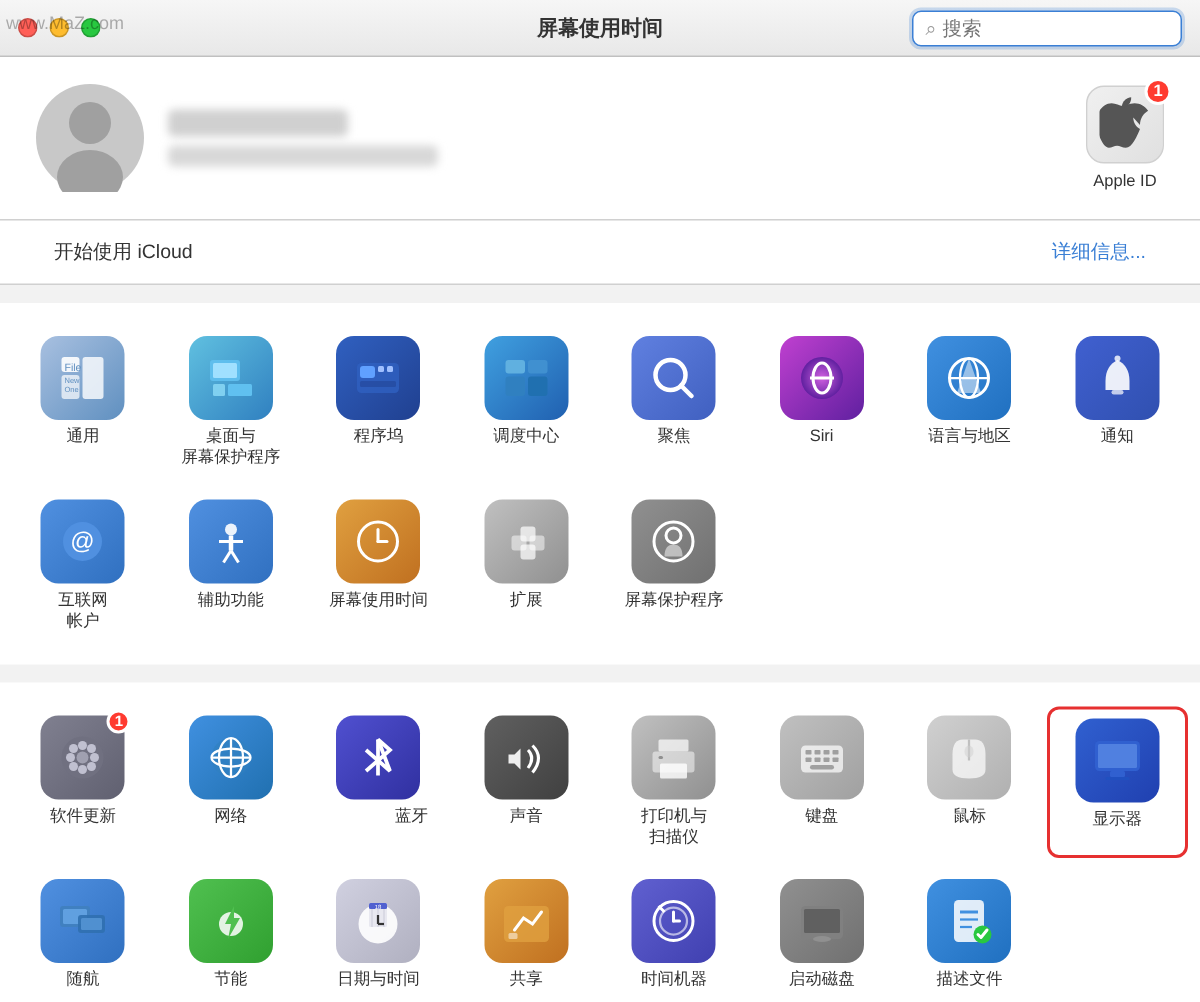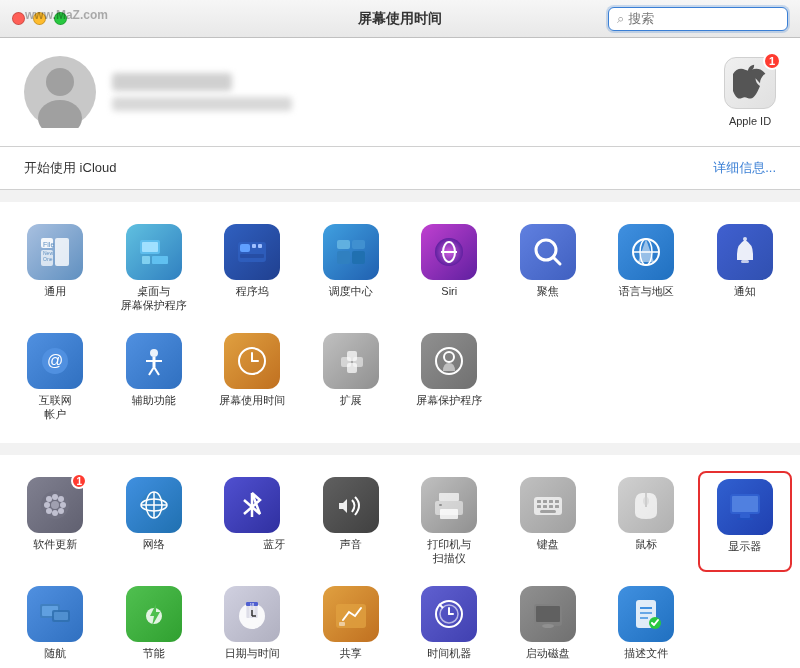--- a/index.html
+++ b/index.html
@@ -67,24 +67,24 @@
     .search-icon-span {
       color: #999;
       font-size: 13px;
       margin-right: 4px;
     }
 
     
     .watermark {
       position: absolute;
       top: 8px;
-      left: 25px;
+      left: 4px;
       font-size: 12px;
       color: rgba(0,0,0,0.3);
-      font-weight: bold;
+      font-weight: normal;
       z-index: 10;
       pointer-events: none;
     }
 
     
     .main-content {
       background: #f2f2f2;
       height: 630px;
       overflow-y: auto;
     }
@@ -160,21 +160,21 @@
       margin-top: 6px;
       text-align: right;
     }
 
     
     .icloud-section {
       background: white;
       display: flex;
       align-items: center;
       justify-content: space-between;
-      padding: 12px 24px;
+      padding: 12px 36px;
       border-bottom: 1px solid #d0d0d0;
       margin-bottom: 12px;
     }
     .icloud-label {
       font-size: 13px;
       color: #333;
     }
     .icloud-detail {
       font-size: 13px;
       color: #3a7fd5;
@@ -330,43 +330,43 @@
             <svg width="36" height="36" viewBox="0 0 36 36">
               <rect x="4" y="6" width="13" height="9" rx="2" fill="#60b0e0"></rect>
               <rect x="19" y="6" width="13" height="9" rx="2" fill="#4090d0"></rect>
               <rect x="4" y="17" width="13" height="13" rx="2" fill="#3080c0"></rect>
               <rect x="19" y="17" width="13" height="13" rx="2" fill="#2070b0"></rect>
             </svg>
           </div>
           <span class="icon-label" style="white-space: pre-line;">调度中心</span>
         </div>
         <div class="icon-item">
+          <div class="icon-img" style="background: linear-gradient(135deg, rgb(96, 128, 224), rgb(64, 96, 192));">
+            <svg width="36" height="36" viewBox="0 0 36 36">
+              <circle cx="16" cy="16" r="10" fill="none" stroke="white" stroke-width="3"></circle>
+              <line x1="23" y1="23" x2="30" y2="30" stroke="white" stroke-width="3" stroke-linecap="round"></line>
+            </svg>
+          </div>
+          <span class="icon-label" style="white-space: pre-line;">聚焦</span>
+        </div>
+        <div class="icon-item">
           <div class="icon-img" style="background: linear-gradient(135deg, rgb(192, 64, 208), rgb(96, 32, 160));">
             <svg width="36" height="36" viewBox="0 0 36 36">
               <circle cx="18" cy="18" r="14" fill="url(#sg)"></circle>
               <defs>
                 <radialGradient id="sg" cx="50%" cy="50%">
                   <stop offset="0%" stop-color="#d060e0"></stop>
                   <stop offset="100%" stop-color="#6020a0"></stop>
                 </radialGradient>
               </defs>
               <ellipse cx="18" cy="18" rx="6" ry="10" fill="none" stroke="white" stroke-width="2"></ellipse>
               <line x1="10" y1="18" x2="26" y2="18" stroke="white" stroke-width="2"></line>
             </svg>
           </div>
           <span class="icon-label" style="white-space: pre-line;">Siri</span>
-        </div>
-        <div class="icon-item">
-          <div class="icon-img" style="background: linear-gradient(135deg, rgb(96, 128, 224), rgb(64, 96, 192));">
-            <svg width="36" height="36" viewBox="0 0 36 36">
-              <circle cx="16" cy="16" r="10" fill="none" stroke="white" stroke-width="3"></circle>
-              <line x1="23" y1="23" x2="30" y2="30" stroke="white" stroke-width="3" stroke-linecap="round"></line>
-            </svg>
-          </div>
-          <span class="icon-label" style="white-space: pre-line;">聚焦</span>
         </div>
         <div class="icon-item">
           <div class="icon-img" style="background: linear-gradient(135deg, rgb(64, 144, 224), rgb(32, 112, 192));">
             <svg width="36" height="36" viewBox="0 0 36 36">
               <circle cx="18" cy="18" r="13" fill="none" stroke="white" stroke-width="2"></circle>
               <ellipse cx="18" cy="18" rx="6" ry="13" fill="none" stroke="white" stroke-width="1.5"></ellipse>
               <line x1="5" y1="18" x2="31" y2="18" stroke="white" stroke-width="1.5"></line>
               <path d="M10 28 L18 5 L26 28" fill="white" opacity="0.5"></path>
             </svg>
           </div>

